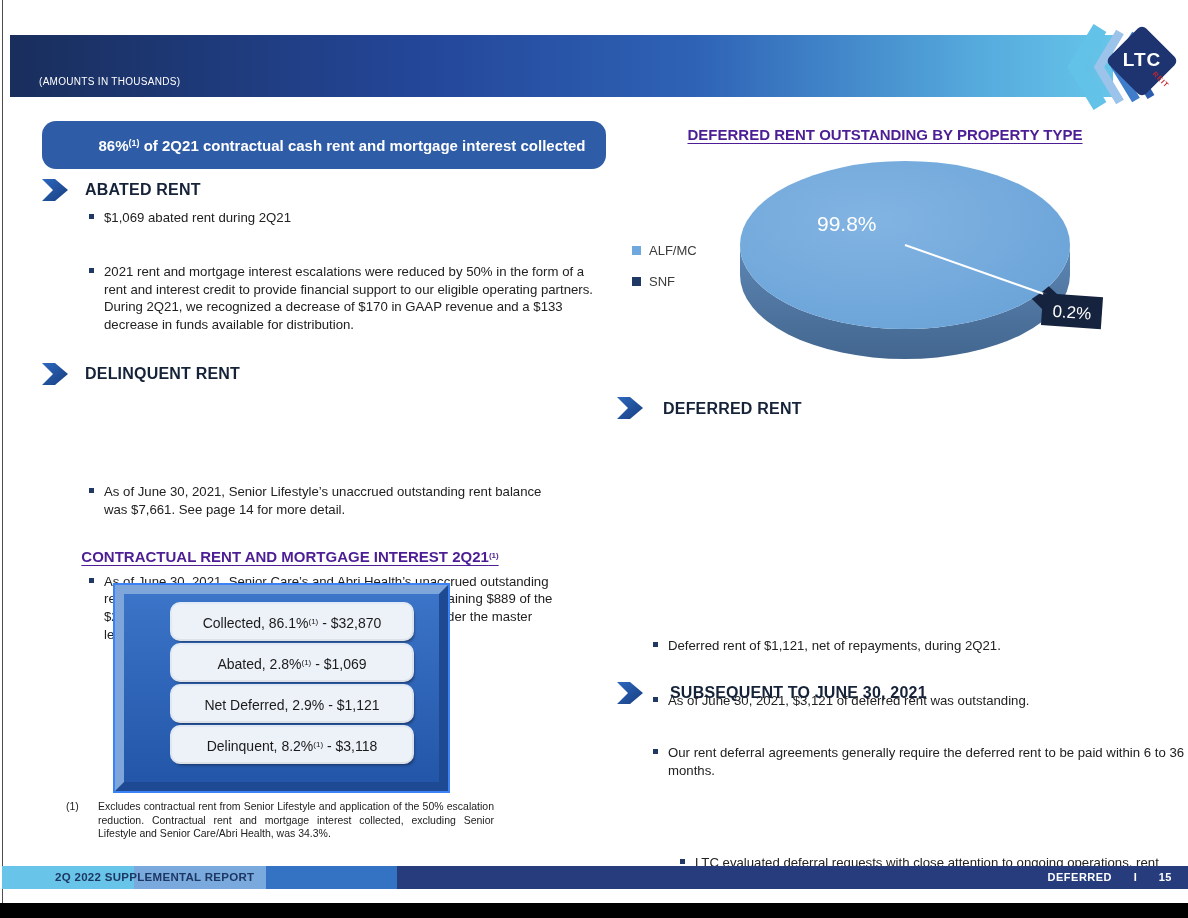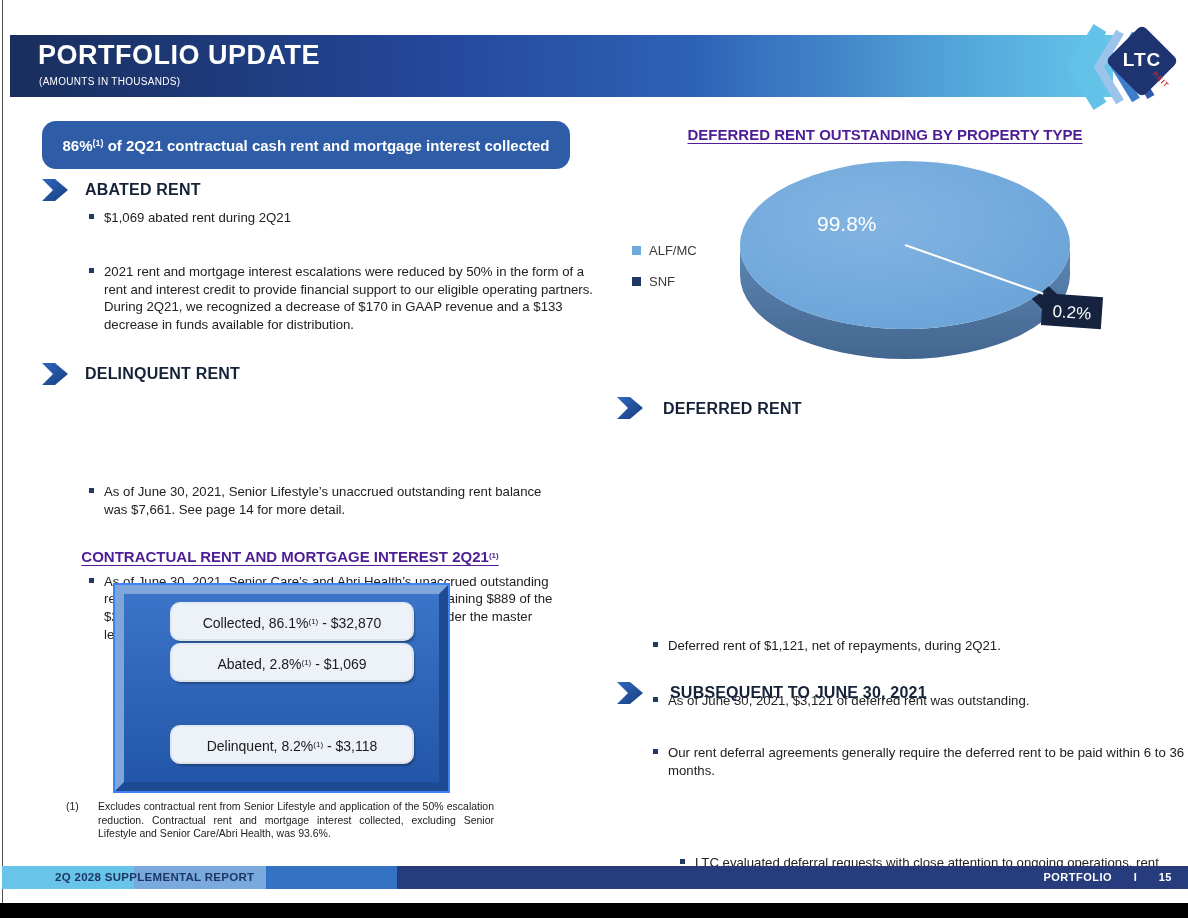--- a/index.html
+++ b/index.html
@@ -17,21 +17,21 @@
   .logo-wrap{left:1056px;top:24px;width:128px;height:86px;}
   .diamond{position:absolute;left:60px;top:11px;width:52px;height:52px;background:#1e3470;
     border-radius:6px;transform:rotate(45deg);}
   .logo-text{position:absolute;left:60px;top:25px;width:52px;text-align:center;color:#fff;
     font-size:19px;font-weight:bold;letter-spacing:1px;}
   .logo-reit{position:absolute;left:95px;top:52px;color:#c9252c;font-size:7px;font-weight:bold;
     letter-spacing:1px;transform:rotate(45deg);}
 
   
   .banner{left:42px;top:121px;width:528px;height:48px;background:#2e5ca6;border-radius:14px;
-    display:flex;align-items:center;justify-content:center;color:#fff;font-size:15px;font-weight:bold;}
+    display:flex;align-items:center;justify-content:center;color:#fff;font-size:15px;font-weight:bold;padding-left:36px;}
   .sup{font-size:9px;vertical-align:5px;}
   .sup-sm{font-size:8px;vertical-align:4px;}
 
   
   .arrow-icon{width:26px;height:22px;}
   .section-heading{font-size:16px;font-weight:bold;color:#152238;letter-spacing:.2px;}
 
   
   .bullet{position:relative;padding-left:16px;font-size:13.2px;line-height:17.8px;color:#212121;}
   .bullet .sq{position:absolute;left:1px;top:5px;width:5px;height:5px;background:#1f3864;}
@@ -67,21 +67,20 @@
   .edge-line{left:2px;top:0;width:1px;height:903px;background:#4d4d4d;}
 </style>
 </head>
 <body>
 
 <div class="page">
 
   <div class="abs edge-line"></div>
 
   <div class="abs header-bar">
-    <div class="abs header-title">PORTFOLIO UPDATE</div>
     <div class="abs header-sub">(AMOUNTS IN THOUSANDS)</div>
   </div>
 
   <div class="abs logo-wrap">
     <svg width="128" height="86" viewBox="0 0 128 86">
       <path d="M44 4 L20 43 L44 82" stroke="#63c2e8" stroke-width="15" fill="none"></path>
       <path d="M64 8 L43 43 L64 78" stroke="#9cc3ea" stroke-width="9" fill="none"></path>
       <path d="M80 10 L60 43 L80 76" stroke="#3f7dcb" stroke-width="9" fill="none"></path>
       <path d="M95 13 L77 43 L95 73" stroke="#2b5cad" stroke-width="8" fill="none"></path>
     </svg>
@@ -129,26 +128,27 @@
   </div>
 
   <div class="abs chart-title" style="left:40px;top:548px;width:500px;">
     <span class="u"><span>CONTRACTUAL RENT AND MORTGAGE INTEREST 2Q21</span><span class="sup-sm">(1)</span></span>
   </div>
 
   <div class="abs panel">
     <div class="panel-inner">
       <div class="rent-bar" style="top:10px;"><span>Collected, 86.1%</span><span class="sup-sm">(1)</span><span> - $32,870</span></div>
       <div class="rent-bar" style="top:51px;"><span>Abated, 2.8%</span><span class="sup-sm">(1)</span><span> - $1,069</span></div>
+      <div class="rent-bar" style="top:92px;"><span>Net Deferred, 2.9%</span><span class="sup-sm"></span><span> - $1,121</span></div>
       <div class="rent-bar" style="top:133px;"><span>Delinquent, 8.2%</span><span class="sup-sm">(1)</span><span> - $3,118</span></div>
     </div>
   </div>
 
   <div class="abs footnote" style="left:66px;top:800px;">(1)</div>
-  <div class="abs footnote footnote-body" style="left:98px;top:800px;width:396px;">Excludes contractual rent from Senior Lifestyle and application of the 50% escalation reduction. Contractual rent and mortgage interest collected, excluding Senior Lifestyle and Senior Care/Abri Health, was 93.6%.</div>
+  <div class="abs footnote footnote-body" style="left:98px;top:800px;width:396px;">Excludes contractual rent from Senior Lifestyle and application of the 50% escalation reduction. Contractual rent and mortgage interest collected, excluding Senior Lifestyle and Senior Care/Abri Health, was 34.3%.</div>
 
   <div class="abs chart-title" style="left:640px;top:126px;width:490px;">
     <span class="u">DEFERRED RENT OUTSTANDING BY PROPERTY TYPE</span>
   </div>
 
   <svg class="abs" style="left:695px;top:148px;" width="430" height="245" viewBox="0 0 430 245">
     <defs>
       <linearGradient id="sideg" x1="0" y1="0" x2="0" y2="1">
         <stop offset="0" stop-color="#5e87b4"></stop>
           <stop offset="1" stop-color="#42668f"></stop>
@@ -208,21 +208,21 @@
 
   <svg class="abs arrow-icon" style="left:617px;top:682px;" viewBox="0 0 26 22">
     <polygon points="0,0 13,0 26,11 13,22 0,22 11,11" fill="url(#ag)"></polygon>
   </svg>
   <div class="abs section-heading" style="left:670px;top:684px;">SUBSEQUENT TO JUNE 30, 2021</div>
 
   <div class="abs footer-seg" style="left:2px;width:132px;background:#68c5e9;"></div>
   <div class="abs footer-seg" style="left:134px;width:132px;background:#7aa9dd;"></div>
   <div class="abs footer-seg" style="left:266px;width:131px;background:#3473c4;"></div>
   <div class="abs footer-seg" style="left:397px;width:791px;background:#263c7c;"></div>
-  <div class="abs footer-left-label">2Q 2028 SUPPLEMENTAL REPORT</div>
+  <div class="abs footer-left-label">2Q 2022 SUPPLEMENTAL REPORT</div>
   <div class="abs footer-right">
-    <span style="margin-left:0;">PORTFOLIO</span>
+    <span style="margin-left:0;">DEFERRED</span>
     <span>I</span>
     <span>15</span>
   </div>
 
   <div class="abs black-bar"></div>
 </div>
 
 </body></html>

